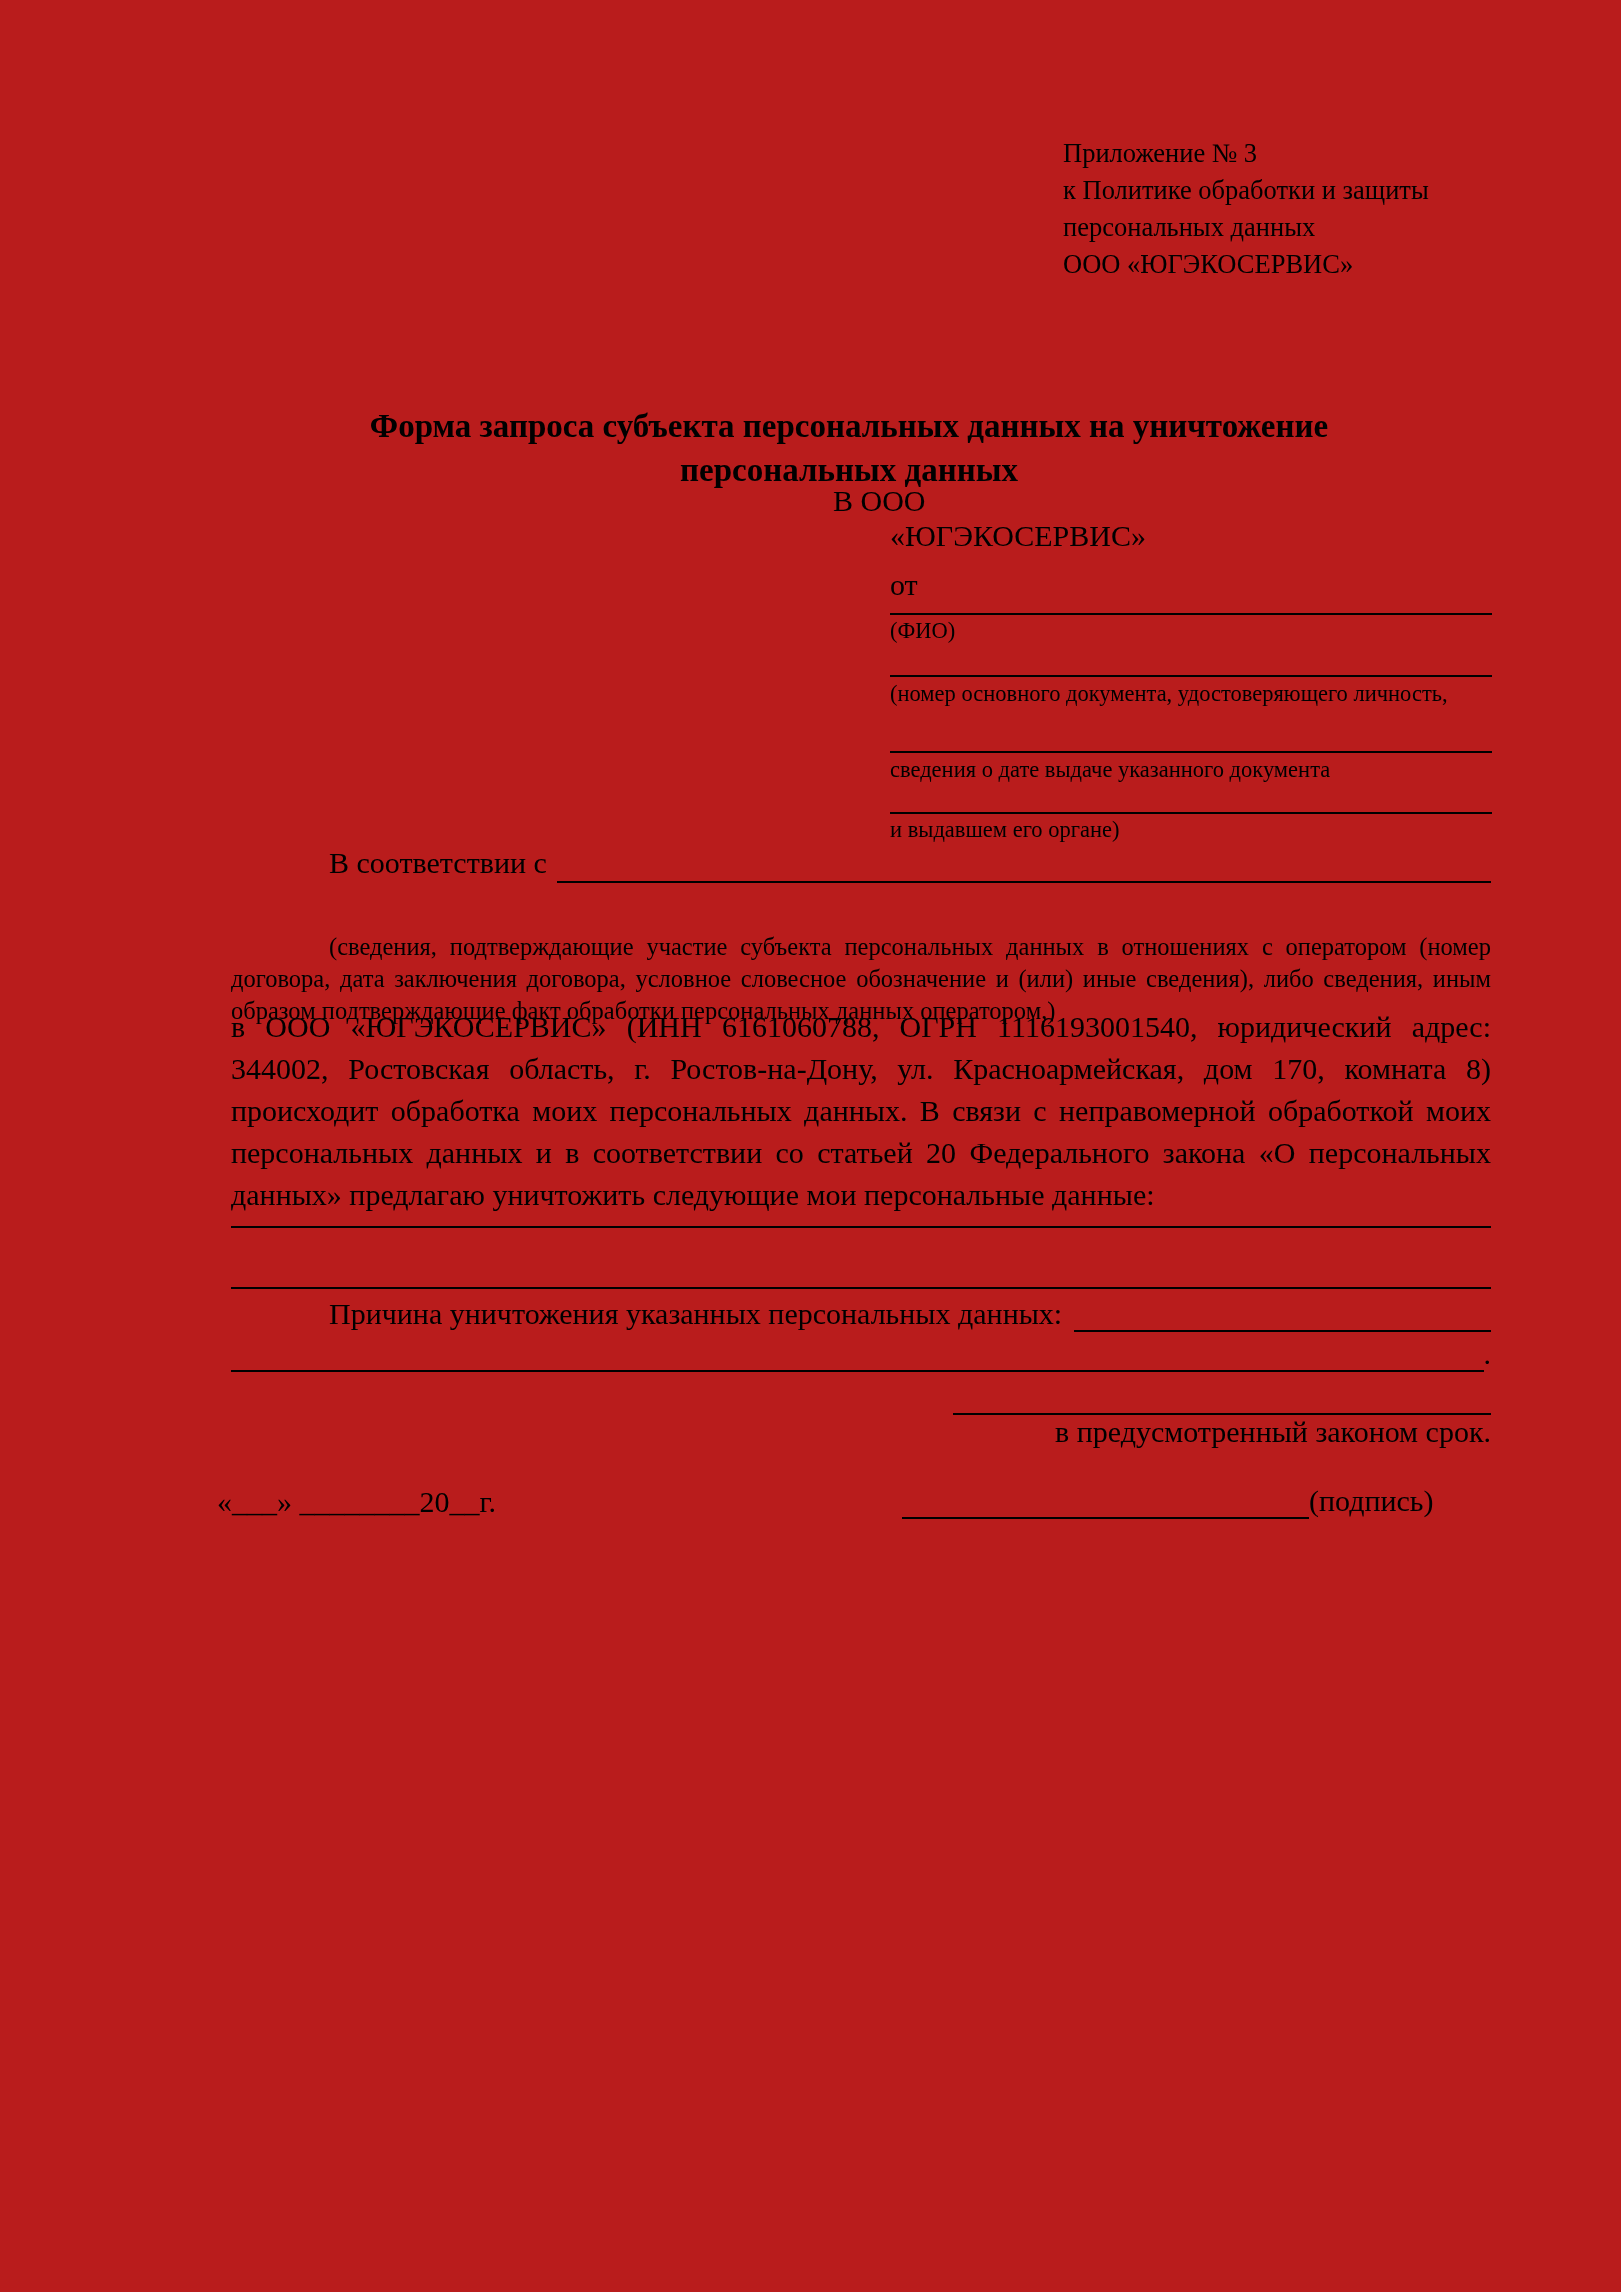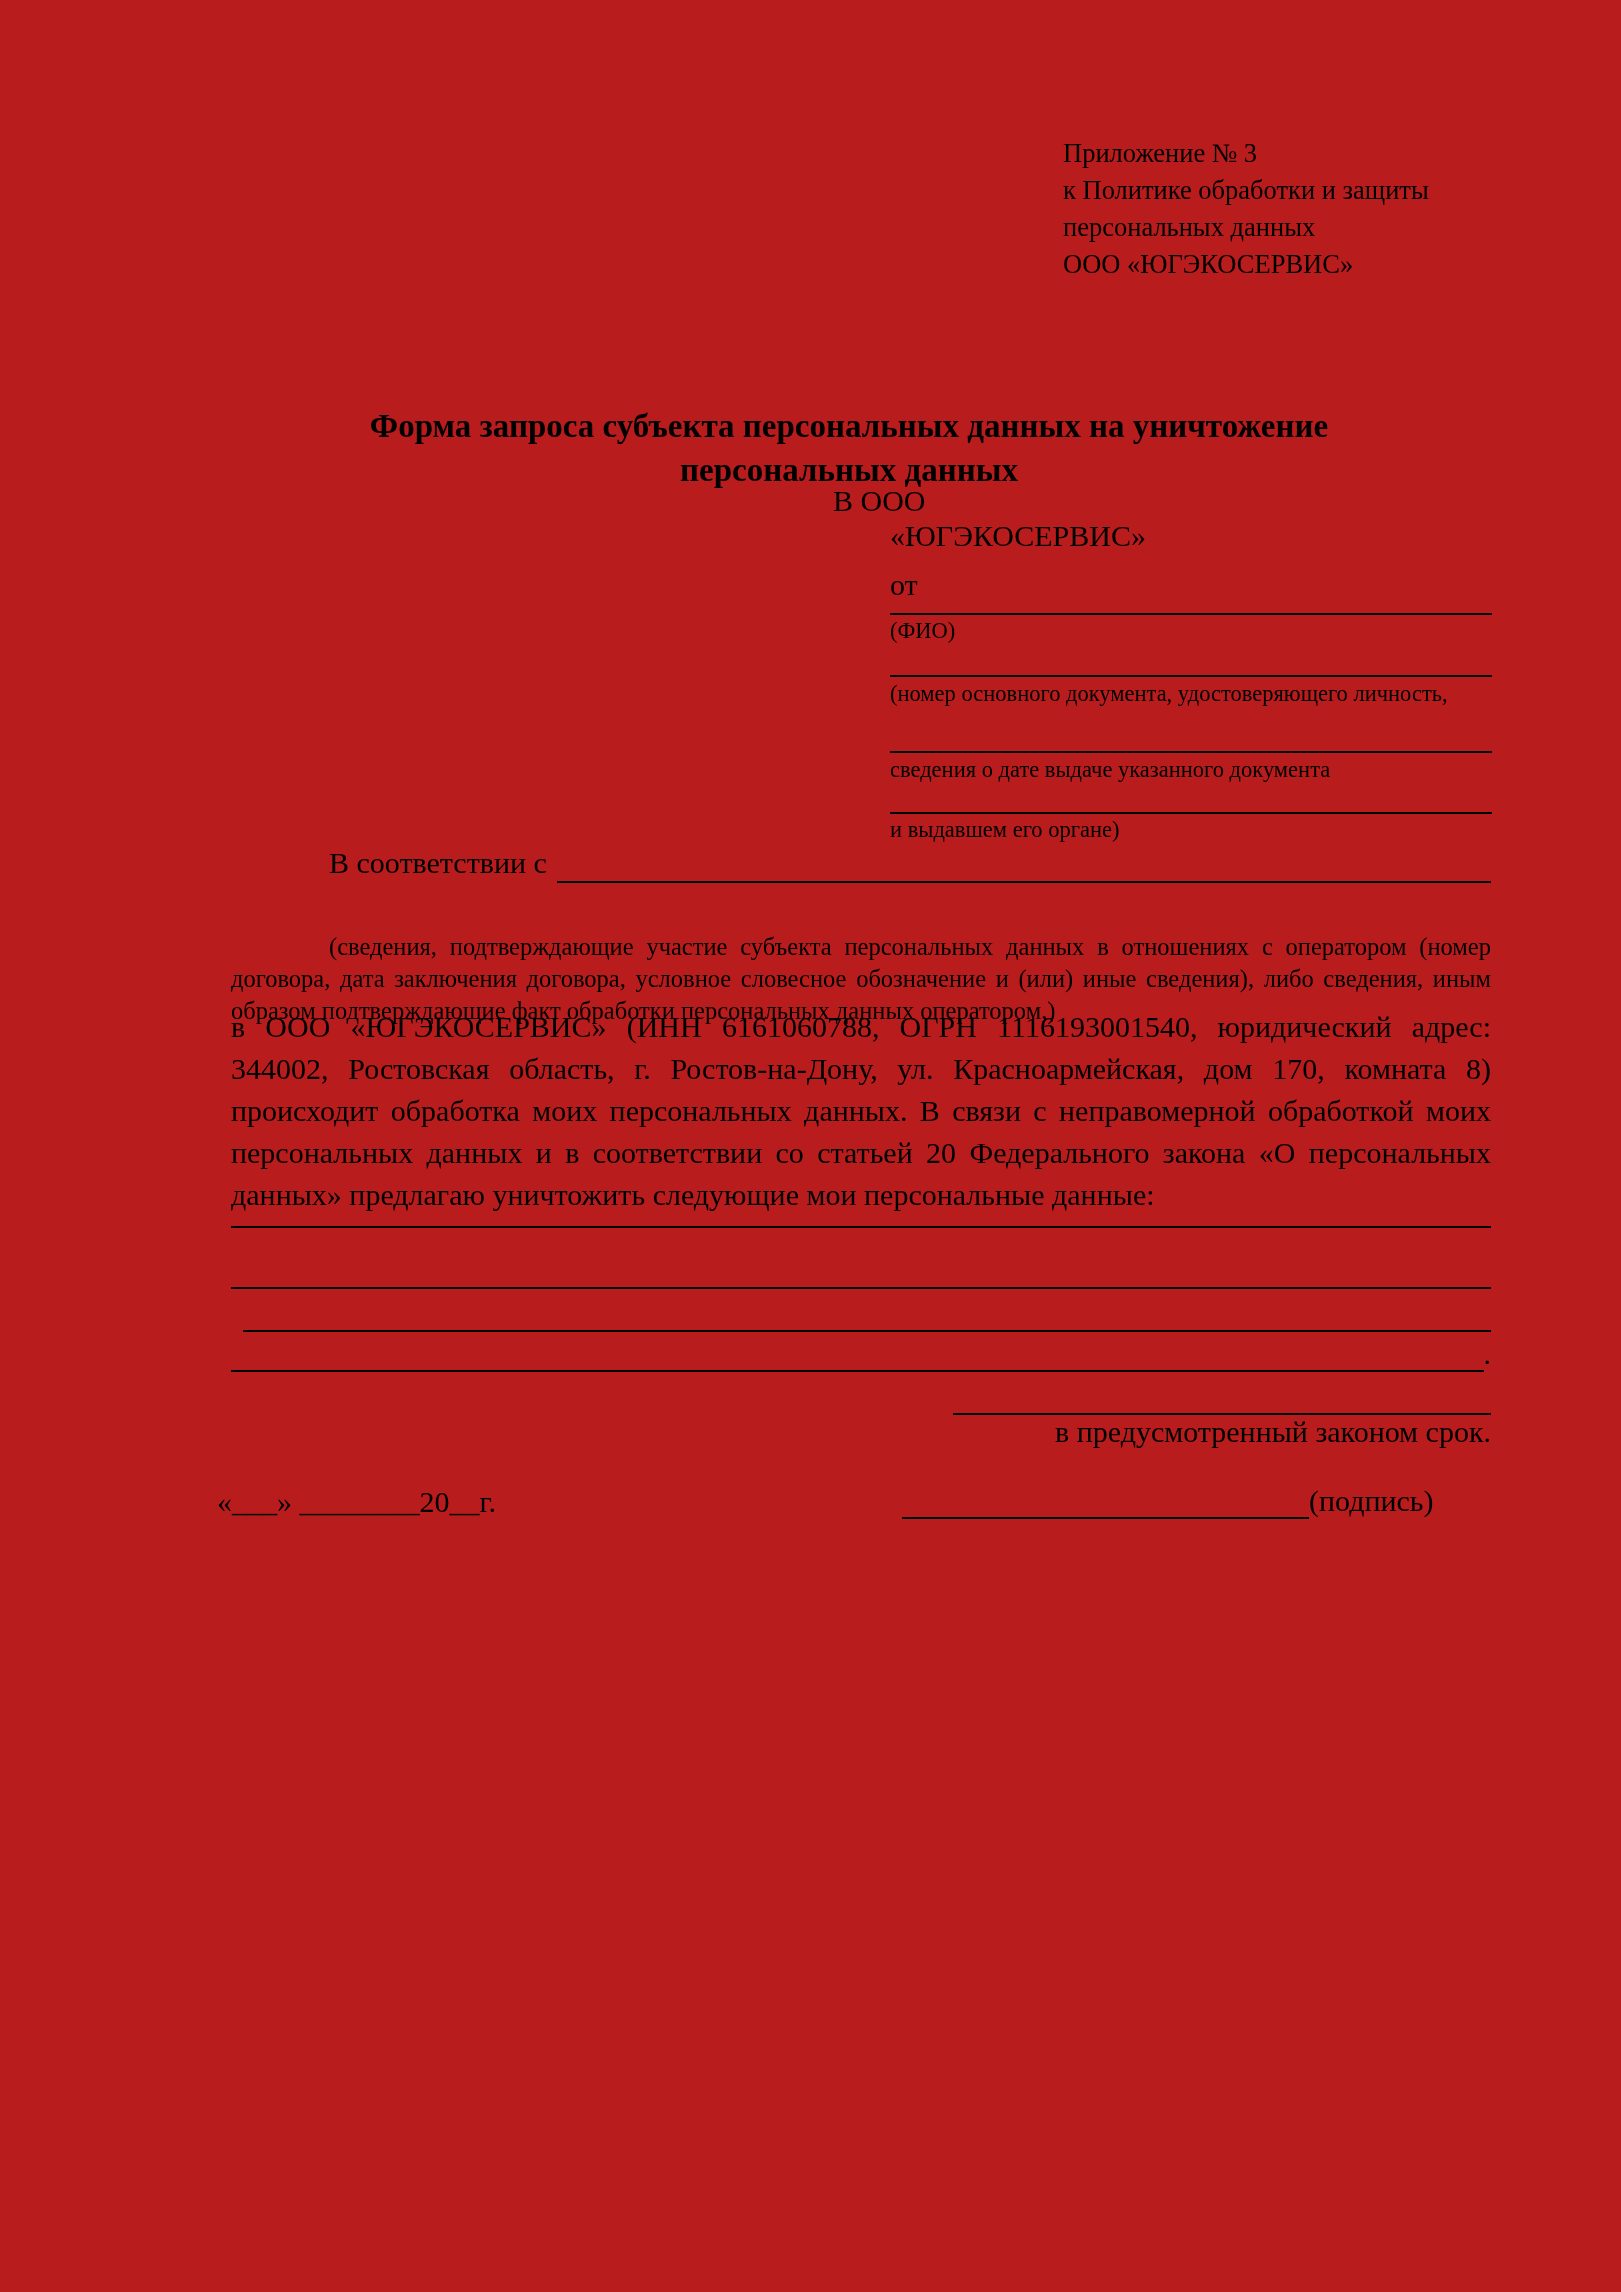--- a/index.html
+++ b/index.html
@@ -203,20 +203,21 @@
   </div>
 
   <div class="abs small-note">(сведения, подтверждающие участие субъекта персональных данных в отношениях с оператором (номер договора, дата заключения договора, условное словесное обозначение и (или) иные сведения), либо сведения, иным образом подтверждающие факт обработки персональных данных оператором,)</div>
 
   <div class="abs main-paragraph">в ООО «ЮГЭКОСЕРВИС» (ИНН 6161060788, ОГРН 1116193001540, юридический адрес: 344002, Ростовская область, г. Ростов-на-Дону, ул. Красноармейская, дом 170, комната 8) происходит обработка моих персональных данных. В связи с неправомерной обработкой моих персональных данных и в соответствии со статьей 20 Федерального закона «О персональных данных» предлагаю уничтожить следующие мои персональные данные:</div>
 
   <div class="abs hr-line" style="top:1226px"></div>
   <div class="abs hr-line" style="top:1287px"></div>
 
   <div class="abs reason-row">
+    <span class="lead">Причина уничтожения указанных персональных данных:</span>
     <span class="fill"></span>
   </div>
 
   <div class="abs period-row">
     <span class="fill"></span>
     <span class="dot">.</span>
   </div>
 
 
   <div class="abs deadline-row">

